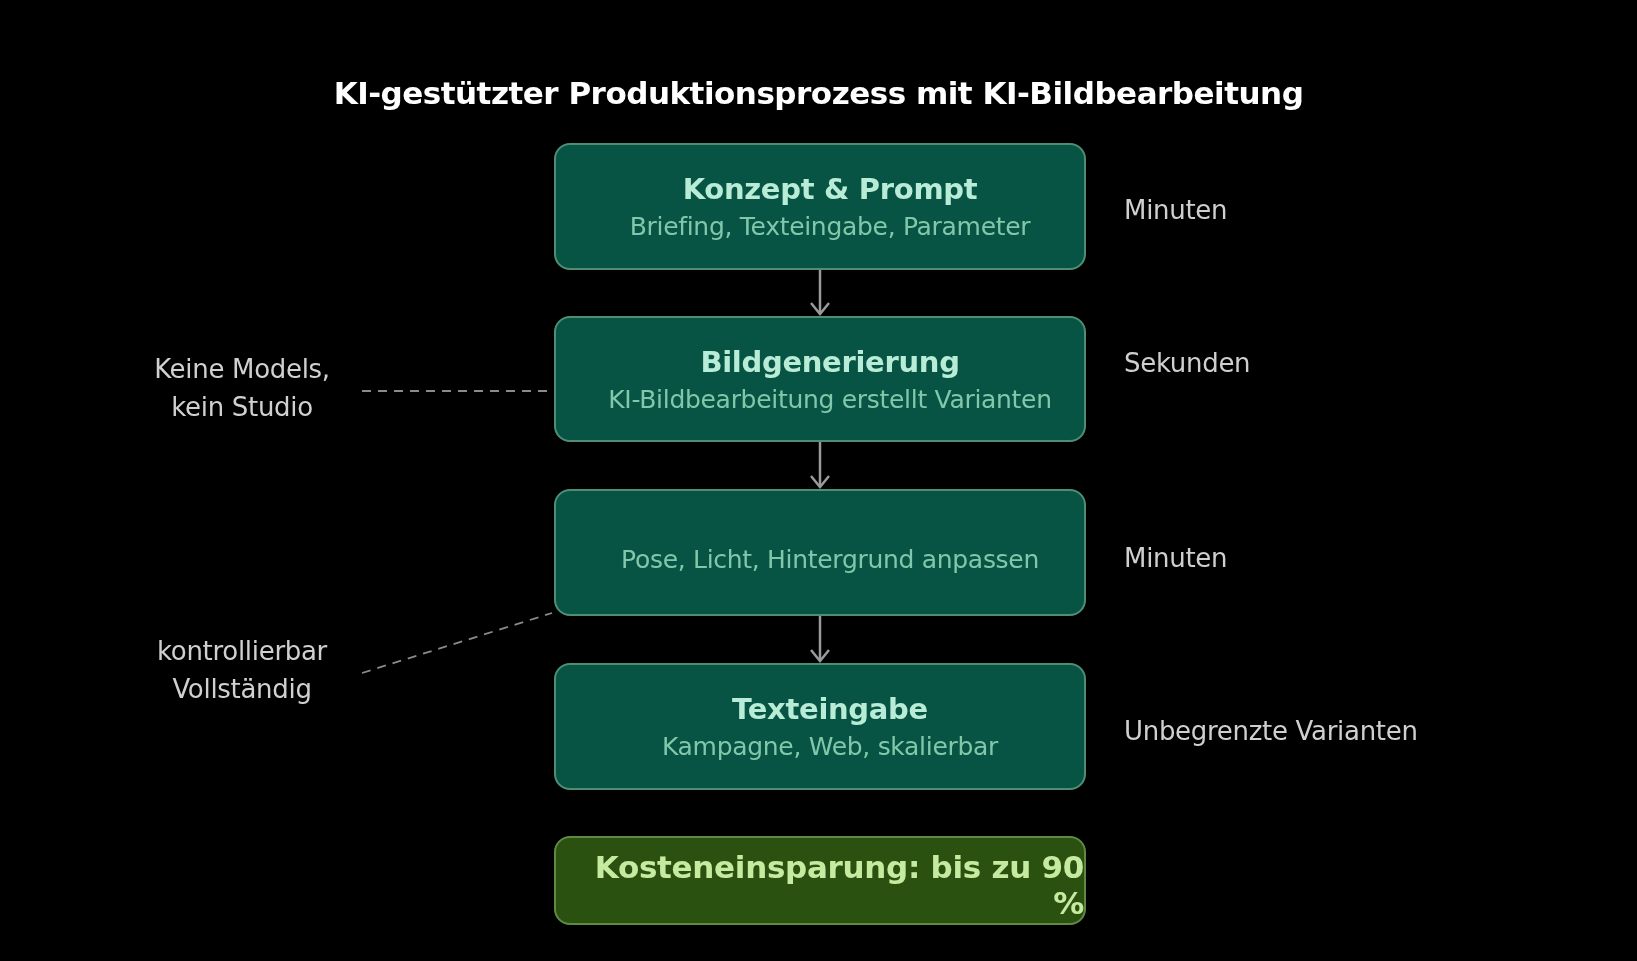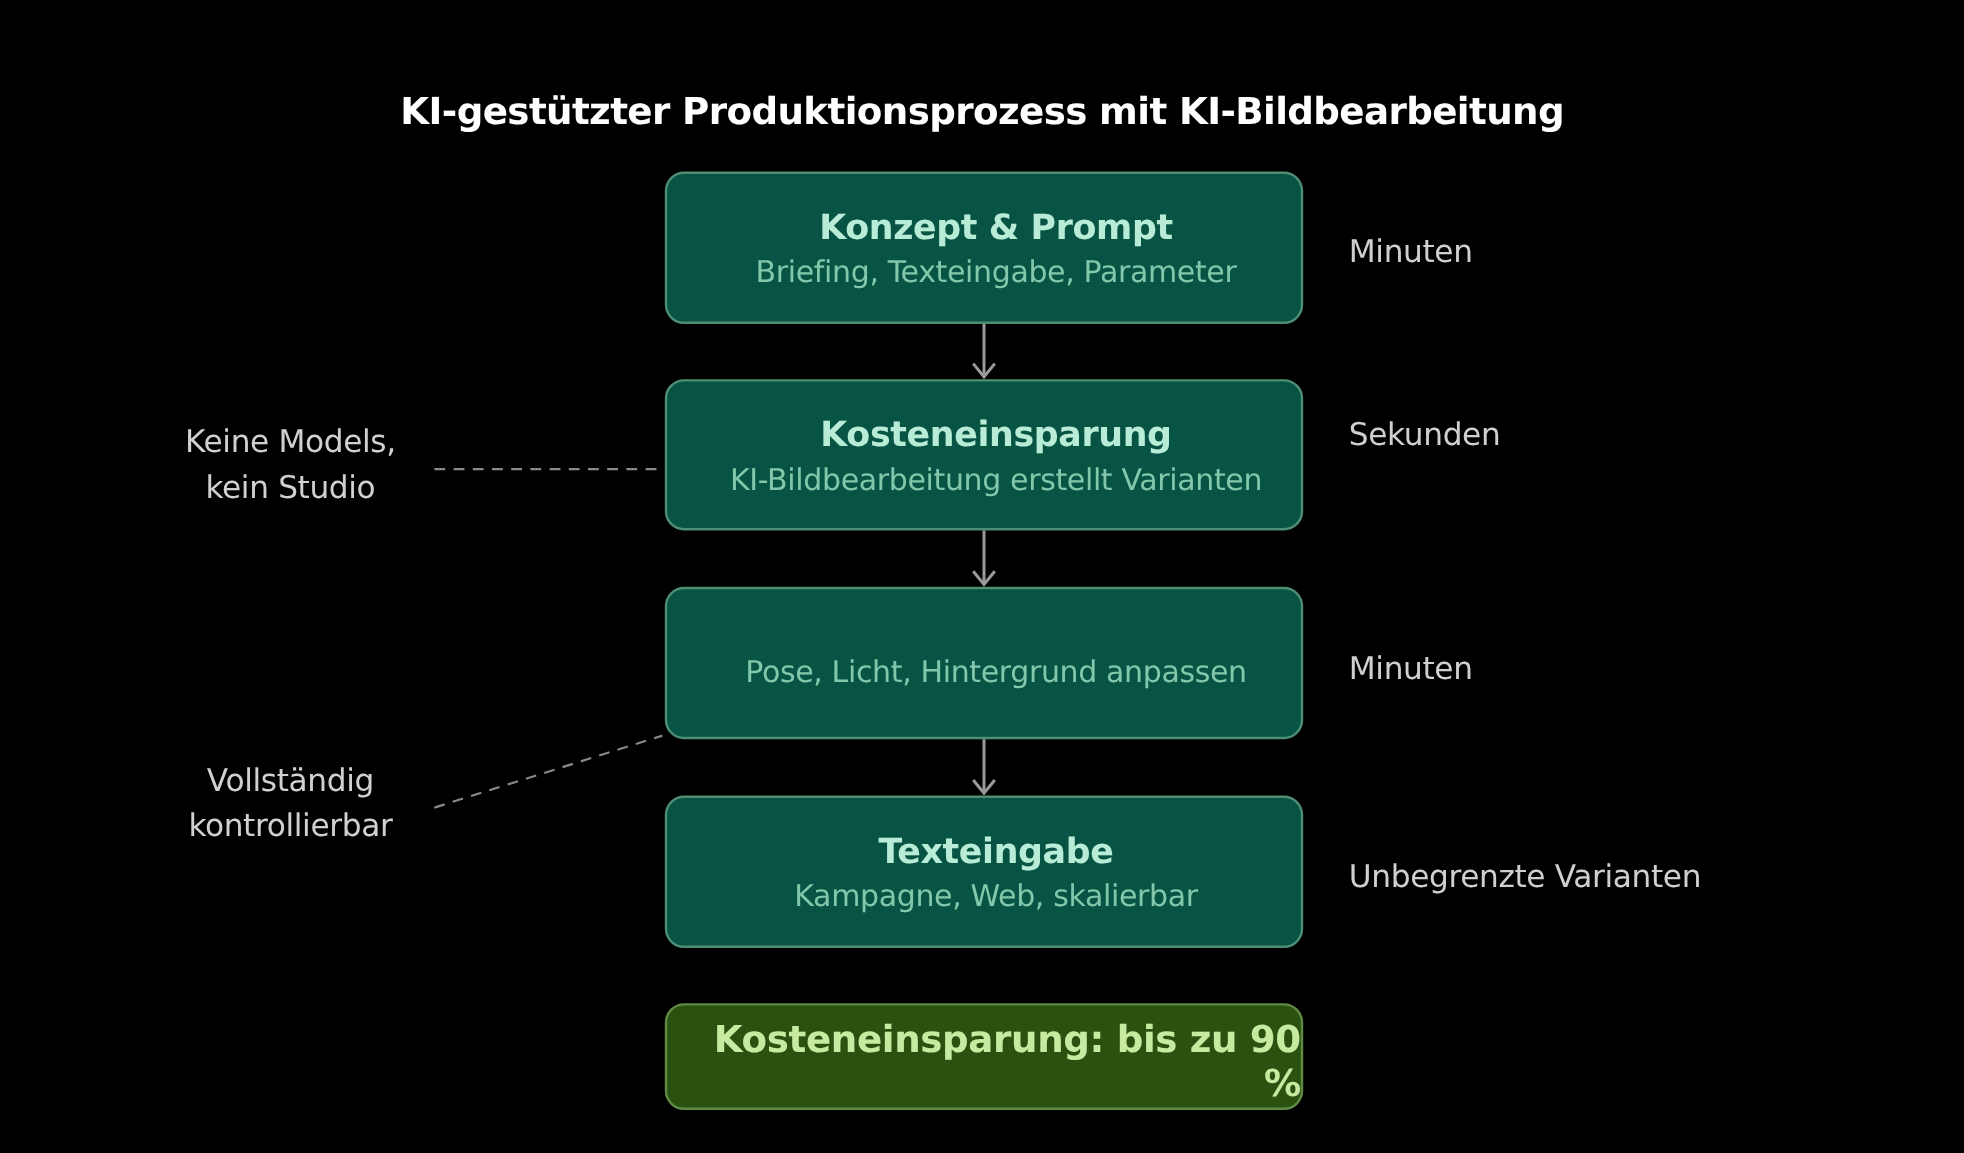--- a/index.html
+++ b/index.html
@@ -37,21 +37,21 @@
     <line x1="362" y1="391" x2="552" y2="391"></line>
     <line x1="362" y1="673" x2="552" y2="613"></line>
   </g>
 </svg>
 
 <div class="box" style="top:143px; height:127px;">
   <div class="h">Konzept &amp; Prompt</div>
   <div class="s">Briefing, Texteingabe, Parameter</div>
 </div>
 <div class="box" style="top:316px; height:126px;">
-  <div class="h">Kosteneinsparung</div>
+  <div class="h">Bildgenerierung</div>
   <div class="s">KI-Bildbearbeitung erstellt Varianten</div>
 </div>
 <div class="box" style="top:489px; height:127px;">
   <div class="s" style="margin-top:14px;">Pose, Licht, Hintergrund anpassen</div>
 </div>
 <div class="box" style="top:663px; height:127px;">
   <div class="h">Texteingabe</div>
   <div class="s">Kampagne, Web, skalierbar</div>
 </div>
 <div class="box savings" style="top:836px; height:89px;text-align:right;">
@@ -61,15 +61,15 @@
 <div class="time" style="top:195px;">Minuten</div>
 <div class="time" style="top:348px;">Sekunden</div>
 <div class="time" style="top:543px;">Minuten</div>
 <div class="time" style="top:716px;">Unbegrenzte Varianten</div>
 
 <div class="note" style="top:350px;">
   <div>Keine Models,</div>
   <div>kein Studio</div>
 </div>
 <div class="note" style="top:632px;">
+  <div>kontrollierbar</div>
   <div>Vollständig</div>
-  <div>kontrollierbar</div>
 </div>
 
 </body></html>

